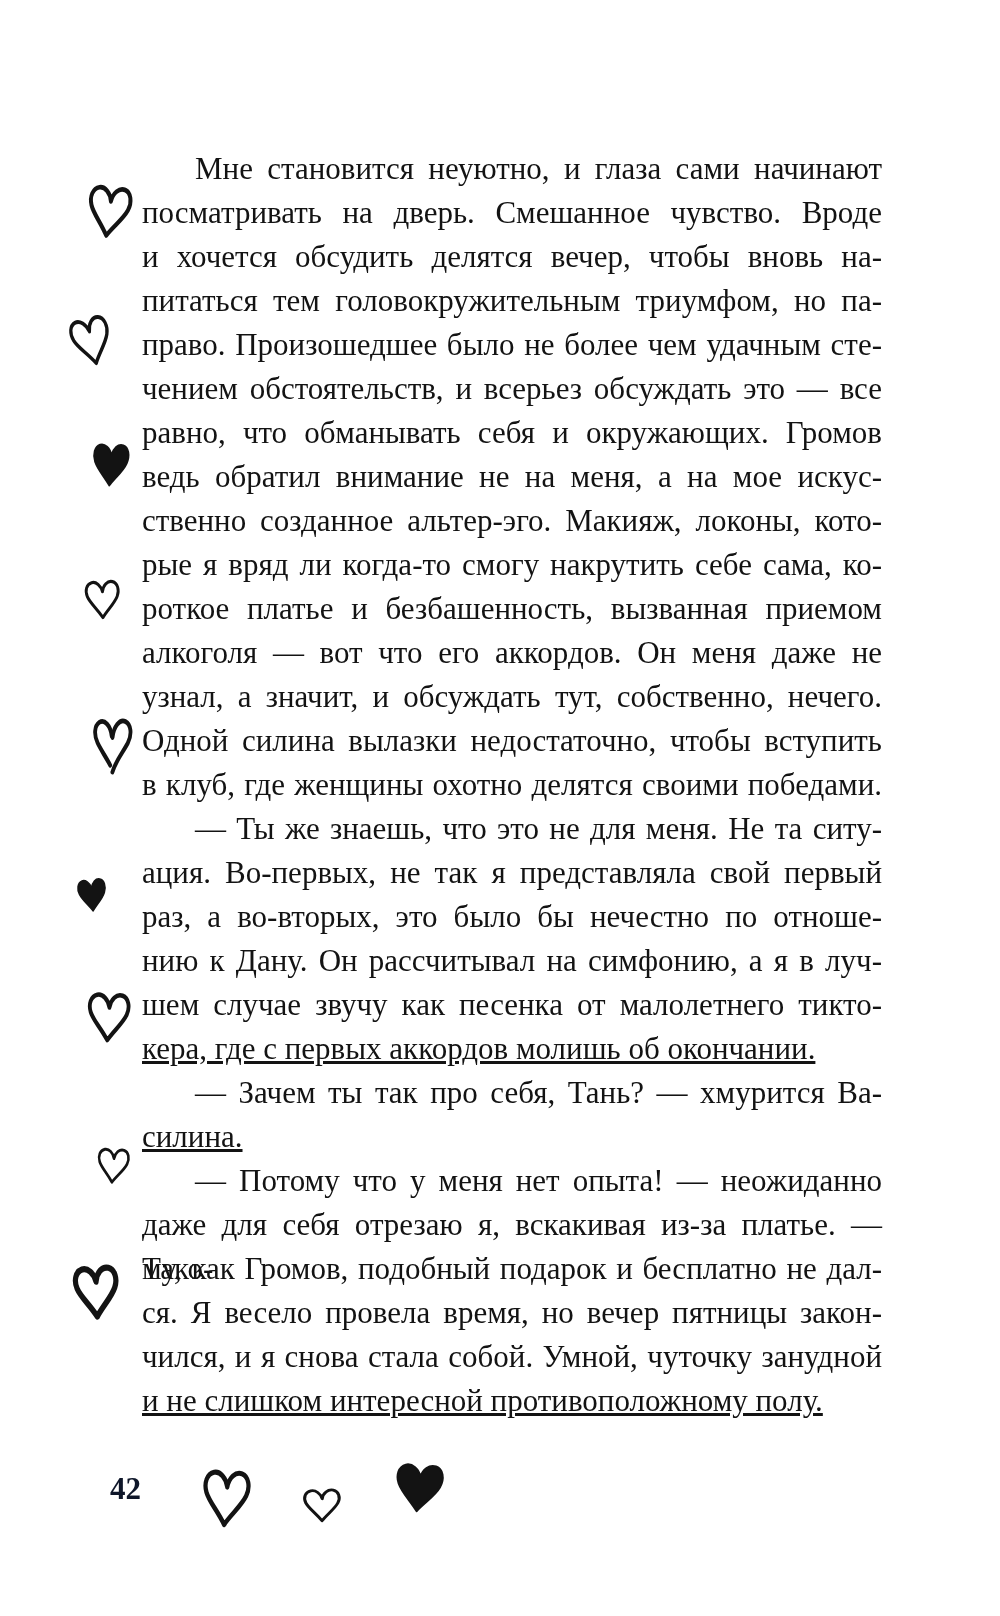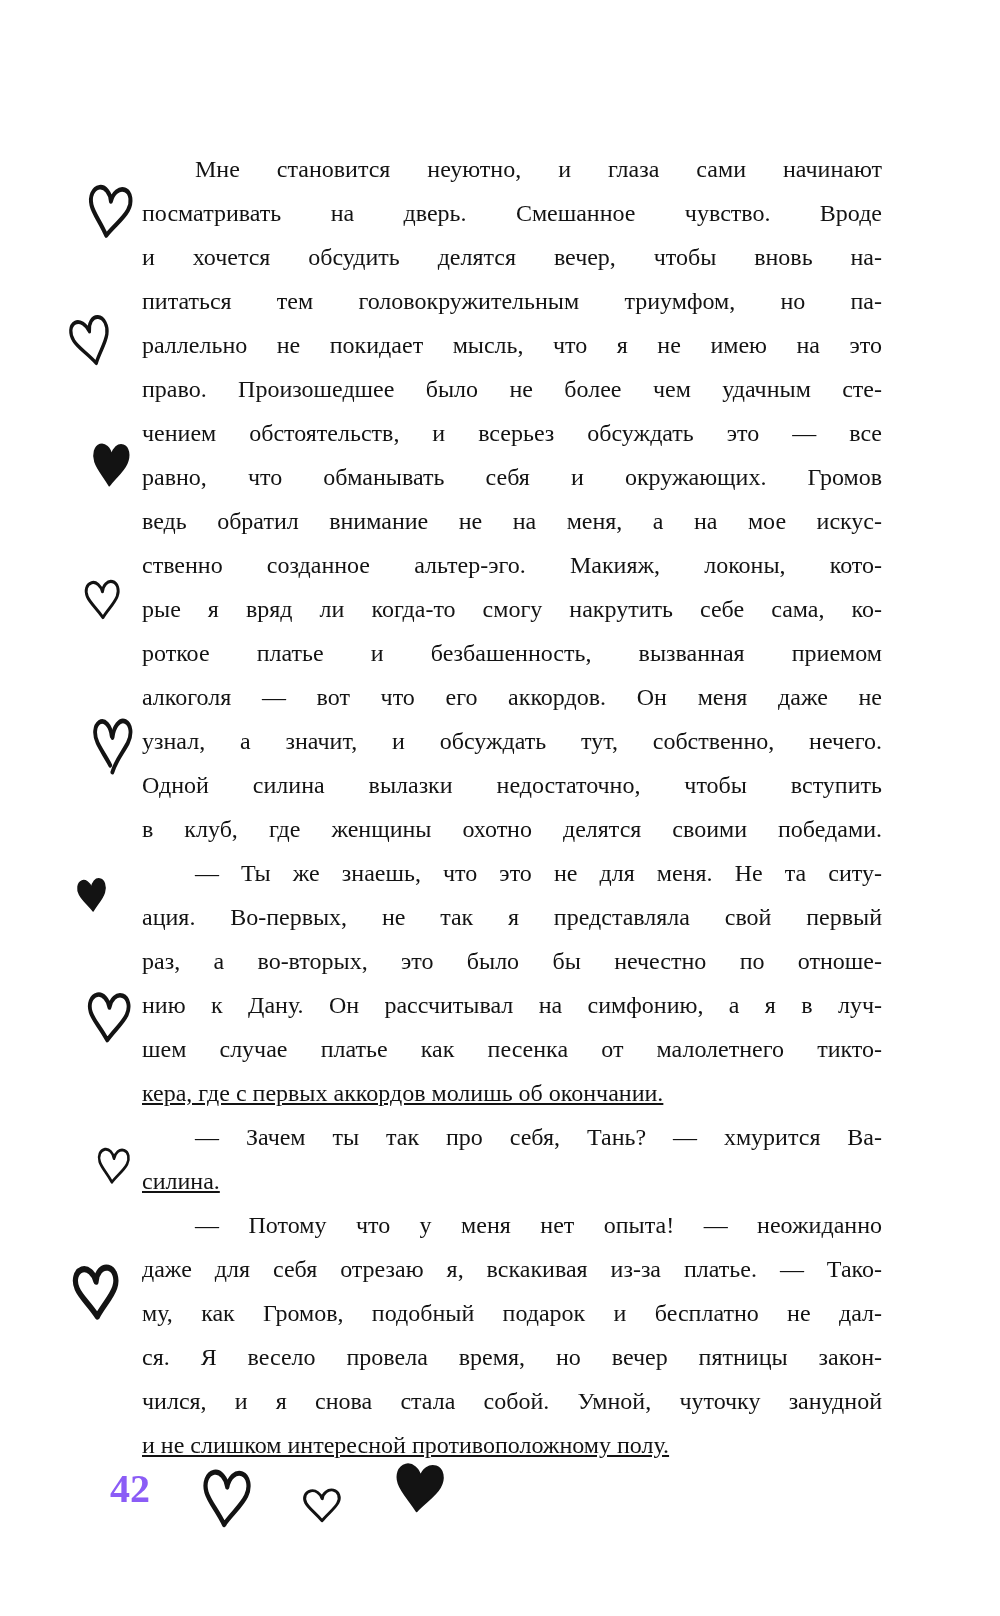--- a/index.html
+++ b/index.html
@@ -15,42 +15,42 @@
     overflow: hidden;
     font-family: "Liberation Serif", "DejaVu Serif", serif;
     color: #131313;
   }
   
   .textblock {
     position: absolute;
     left: 142px;
     top: 147px;
     width: 740px;
-    font-size: 24px;
+    font-size: 31px;
     line-height: 44px;
     color: #131313;
   }
   .line {
     height: 44px;
     text-align: justify;
     text-align-last: justify;
     overflow: visible;
   }
   .line.end  { text-align-last: left; text-decoration: underline; }
   .line.first { text-indent: 53px; }
 
   
   .pagenum {
     position: absolute;
     left: 110px;
     top: 1472px;
-    font-size: 40px;
+    font-size: 31px;
     line-height: 34px;
     font-weight: 700;
-    color: #8b5cf6;
+    color: #0f172a;
   }
 
   
   .heart {
     position: absolute;
     color: #131313;
     stroke: #131313;
     fill: none;
     stroke-linecap: round;
     stroke-linejoin: round;
@@ -78,37 +78,36 @@
         <path d="M29 18.6 C 26.8 10, 19 4.4, 12.4 6.6 C 5 9.2, 2.8 18.6, 6.6 27.2 C 10.6 36.2, 19.6 44, 28.2 55.2 C 35.4 45.6, 46.4 37.6, 50.8 27.6 C 55.2 17.6, 52.2 7.6, 44.8 5.8 C 37.4 4, 31 10, 29 18.6 Z" fill="currentColor" stroke="currentColor" stroke-width="2.5"></path>
       </g>
     </defs>
   </svg>
 
   <main class="textblock" id="textblock">
       <div class="line narration first">Мне становится неуютно, и глаза сами начинают</div>
       <div class="line narration">посматривать на дверь. Смешанное чувство. Вроде</div>
       <div class="line narration">и хочется обсудить делятся вечер, чтобы вновь на-</div>
       <div class="line narration">питаться тем головокружительным триумфом, но па-</div>
-      <div class="line narration">раллельно не покидает мысль, что я не имею на это</div>
       <div class="line narration">право. Произошедшее было не более чем удачным сте-</div>
       <div class="line narration">чением обстоятельств, и всерьез обсуждать это — все</div>
       <div class="line narration">равно, что обманывать себя и окружающих. Громов</div>
       <div class="line narration">ведь обратил внимание не на меня, а на мое искус-</div>
       <div class="line narration">ственно созданное альтер-эго. Макияж, локоны, кото-</div>
       <div class="line narration">рые я вряд ли когда-то смогу накрутить себе сама, ко-</div>
       <div class="line narration">роткое платье и безбашенность, вызванная приемом</div>
       <div class="line narration">алкоголя — вот что его аккордов. Он меня даже не</div>
       <div class="line narration">узнал, а значит, и обсуждать тут, собственно, нечего.</div>
       <div class="line narration">Одной силина вылазки недостаточно, чтобы вступить</div>
       <div class="line narration">в клуб, где женщины охотно делятся своими победами.</div>
       <div class="line dialogue first">— Ты же знаешь, что это не для меня. Не та ситу-</div>
       <div class="line dialogue">ация. Во-первых, не так я представляла свой первый</div>
       <div class="line dialogue">раз, а во-вторых, это было бы нечестно по отноше-</div>
       <div class="line dialogue">нию к Дану. Он рассчитывал на симфонию, а я в луч-</div>
-      <div class="line dialogue">шем случае платье как песенка от малолетнего тикто-</div>
+      <div class="line dialogue">шем случае звучу как песенка от малолетнего тикто-</div>
       <div class="line dialogue end">кера, где с первых аккордов молишь об окончании.</div>
       <div class="line dialogue first">— Зачем ты так про себя, Тань? — хмурится Ва-</div>
       <div class="line dialogue end">силина.</div>
       <div class="line dialogue first">— Потому что у меня нет опыта! — неожиданно</div>
       <div class="line dialogue">даже для себя отрезаю я, вскакивая из-за платье. — Тако-</div>
       <div class="line dialogue">му, как Громов, подобный подарок и бесплатно не дал-</div>
       <div class="line dialogue">ся. Я весело провела время, но вечер пятницы закон-</div>
       <div class="line dialogue">чился, и я снова стала собой. Умной, чуточку занудной</div>
       <div class="line dialogue end">и не слишком интересной противоположному полу.</div>
     </main>

